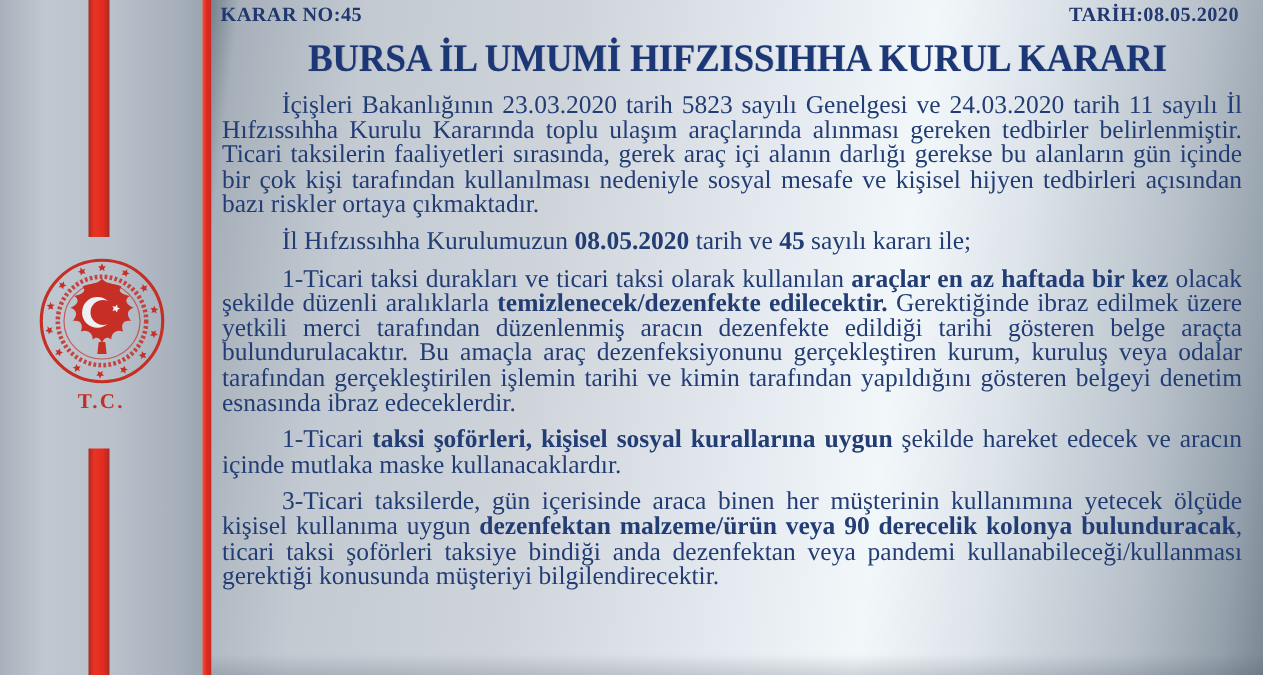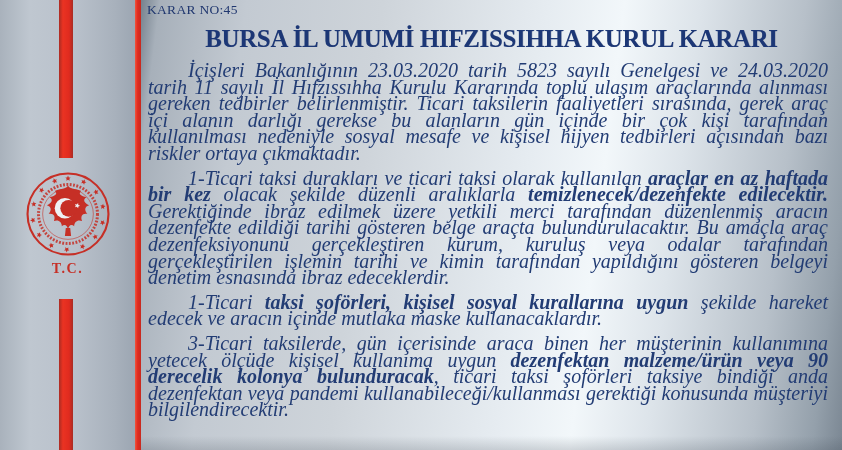--- a/index.html
+++ b/index.html
@@ -55,35 +55,34 @@
       #b7c0c9 88%, #94a0ab 96%, #7b8793 100%);
   }
   .content::after{ 
     content:"";position:absolute;left:0;right:0;bottom:0;height:14px;
     background:linear-gradient(180deg,rgba(50,60,72,0) 0%,rgba(50,60,72,0.18) 100%);
     pointer-events:none;
   }
   .header-row{
     display:flex;justify-content:space-between;align-items:flex-start;
     padding:2px 16px 0 6px;
-    font-weight:normal;font-size:13.5px;letter-spacing:0.3px;color:#20376f;
+    font-weight:bold;font-size:13.5px;letter-spacing:0.3px;color:#20376f;
   }
   .doc-title{
     margin-top:5px;height:32px;line-height:32px;
     text-align:center;white-space:nowrap;
     font-weight:bold;font-size:26px;letter-spacing:-0.2px;
     color:var(--title-navy);
     transform:scaleX(0.95);transform-origin:50% 50%;
     text-shadow:0.4px 0.4px 0.6px rgba(20,35,80,0.35);
   }
   .paragraphs{
     padding:7px 14px 0 7px;
-    font-size:20px;line-height:16.6px;text-align:justify;
+    font-size:17px;line-height:16.6px;text-align:justify;
     color:var(--text-navy);
-    font-style:italic;
   }
   .paragraphs p{margin:0 0 8px 0;text-indent:40px;}
   .paragraphs b{font-weight:bold;}
 </style>
 </head>
 <body>
 
 <div class="page">
 
   <div class="sidebar">
@@ -136,25 +135,27 @@
       </svg>
       <div class="org-prefix">T.C.</div>
     </div>
   </div>
 
   <div class="red-divider"></div>
 
   <div class="content">
     <div class="header-row">
       <span>KARAR NO:45</span>
+      <span>TARİH:08.05.2020</span>
     </div>
 
     <div class="doc-title">BURSA İL UMUMİ HIFZISSIHHA KURUL KARARI</div>
 
     <div class="paragraphs">
         <p><span>İçişleri Bakanlığının 23.03.2020 tarih 5823 sayılı Genelgesi ve 24.03.2020 tarih 11 sayılı İl Hıfzıssıhha Kurulu Kararında toplu ulaşım araçlarında alınması gereken tedbirler belirlenmiştir. Ticari taksilerin faaliyetleri sırasında, gerek araç içi alanın darlığı gerekse bu alanların gün içinde bir çok kişi tarafından kullanılması nedeniyle sosyal mesafe ve kişisel hijyen tedbirleri açısından bazı riskler ortaya çıkmaktadır.</span></p>
+        <p><span>İl Hıfzıssıhha Kurulumuzun </span><b>08.05.2020</b><span> tarih ve </span><b>45</b><span> sayılı kararı ile;</span></p>
         <p><span>1-Ticari taksi durakları ve ticari taksi olarak kullanılan </span><b>araçlar en az haftada bir kez</b><span> olacak şekilde düzenli aralıklarla </span><b>temizlenecek/dezenfekte edilecektir.</b><span> Gerektiğinde ibraz edilmek üzere yetkili merci tarafından düzenlenmiş aracın dezenfekte edildiği tarihi gösteren belge araçta bulundurulacaktır. Bu amaçla araç dezenfeksiyonunu gerçekleştiren kurum, kuruluş veya odalar tarafından gerçekleştirilen işlemin tarihi ve kimin tarafından yapıldığını gösteren belgeyi denetim esnasında ibraz edeceklerdir.</span></p>
         <p><span>1-Ticari </span><b>taksi şoförleri, kişisel sosyal kurallarına uygun</b><span> şekilde hareket edecek ve aracın içinde mutlaka maske kullanacaklardır.</span></p>
         <p><span>3-Ticari taksilerde, gün içerisinde araca binen her müşterinin kullanımına yetecek ölçüde kişisel kullanıma uygun </span><b>dezenfektan malzeme/ürün veya 90 derecelik kolonya bulunduracak</b><span>, ticari taksi şoförleri taksiye bindiği anda dezenfektan veya pandemi kullanabileceği/kullanması gerektiği  konusunda müşteriyi bilgilendirecektir.</span></p>
       </div>
   </div>
 
 </div>
 
 </body></html>

